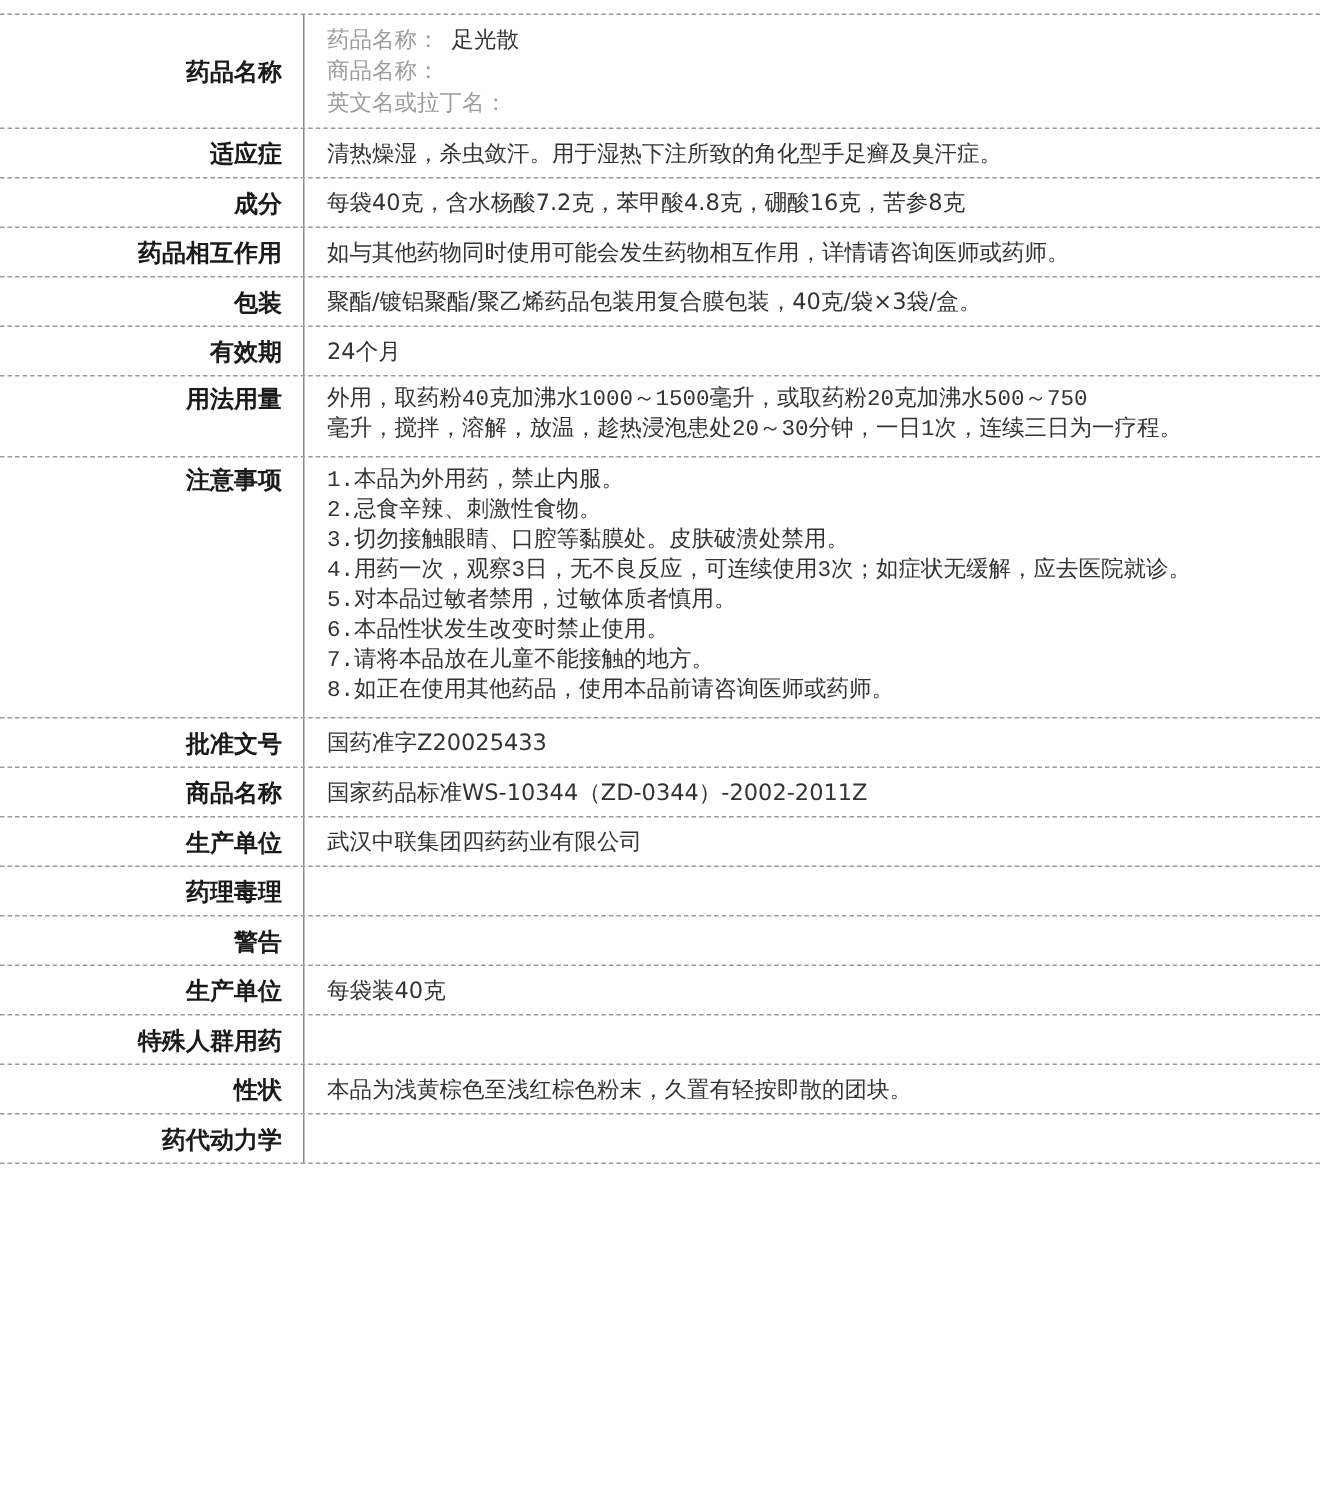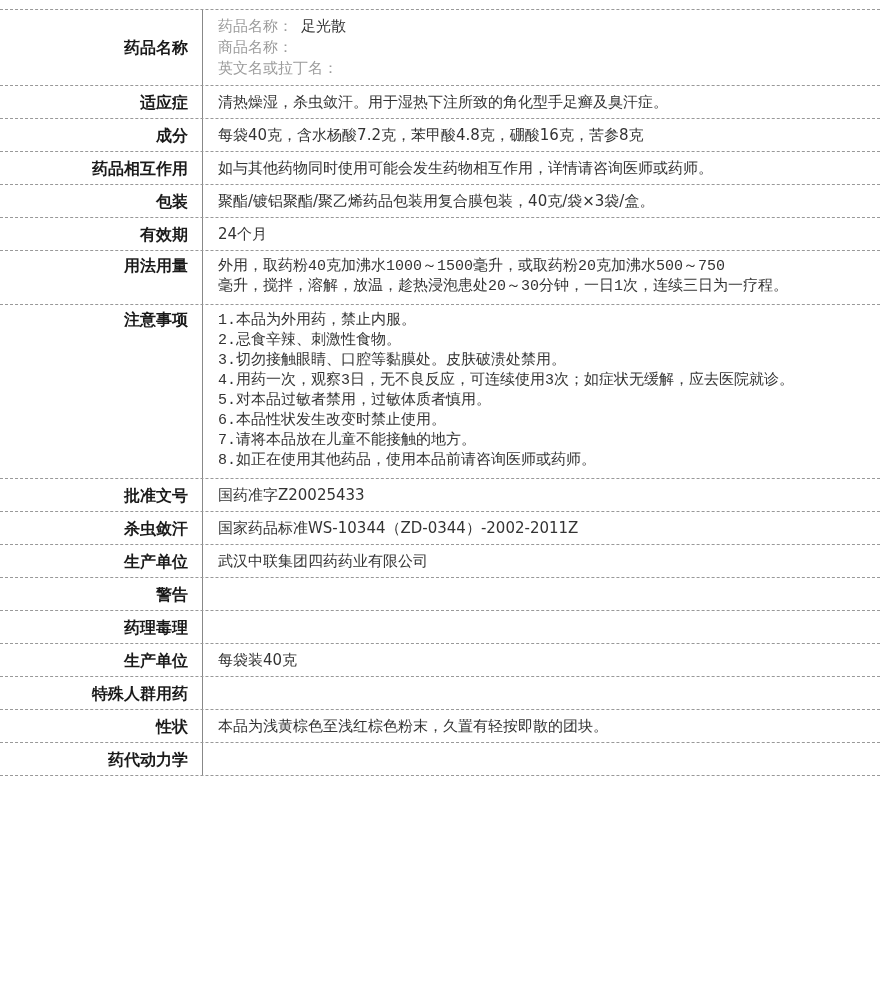--- a/index.html
+++ b/index.html
@@ -120,39 +120,39 @@
 8.如正在使用其他药品，使用本品前请咨询医师或药师。</span>
     </div>
   </div>
     <div class="row">
     <div class="label-cell">批准文号</div>
     <div class="value-cell">
       <span class="value-text">国药准字Z20025433</span>
     </div>
   </div>
     <div class="row">
-    <div class="label-cell">杀虫敛汗</div>
+    <div class="label-cell">商品名称</div>
     <div class="value-cell">
       <span class="value-text">国家药品标准WS-10344（ZD-0344）-2002-2011Z</span>
     </div>
   </div>
     <div class="row">
     <div class="label-cell">生产单位</div>
     <div class="value-cell">
       <span class="value-text">武汉中联集团四药药业有限公司</span>
     </div>
   </div>
     <div class="row">
-    <div class="label-cell">警告</div>
+    <div class="label-cell">药理毒理</div>
     <div class="value-cell">
       <span class="value-text"></span>
     </div>
   </div>
     <div class="row">
-    <div class="label-cell">药理毒理</div>
+    <div class="label-cell">警告</div>
     <div class="value-cell">
       <span class="value-text"></span>
     </div>
   </div>
     <div class="row">
     <div class="label-cell">生产单位</div>
     <div class="value-cell">
       <span class="value-text">每袋装40克</span>
     </div>
   </div>

